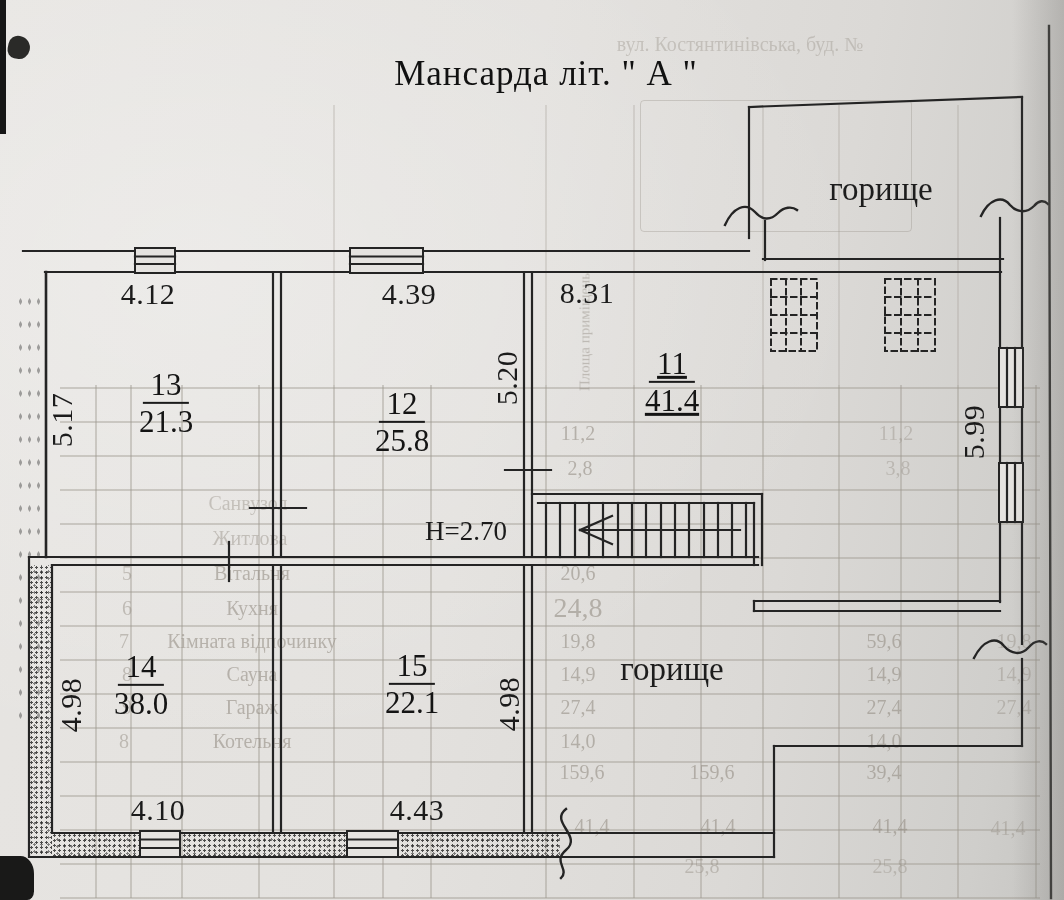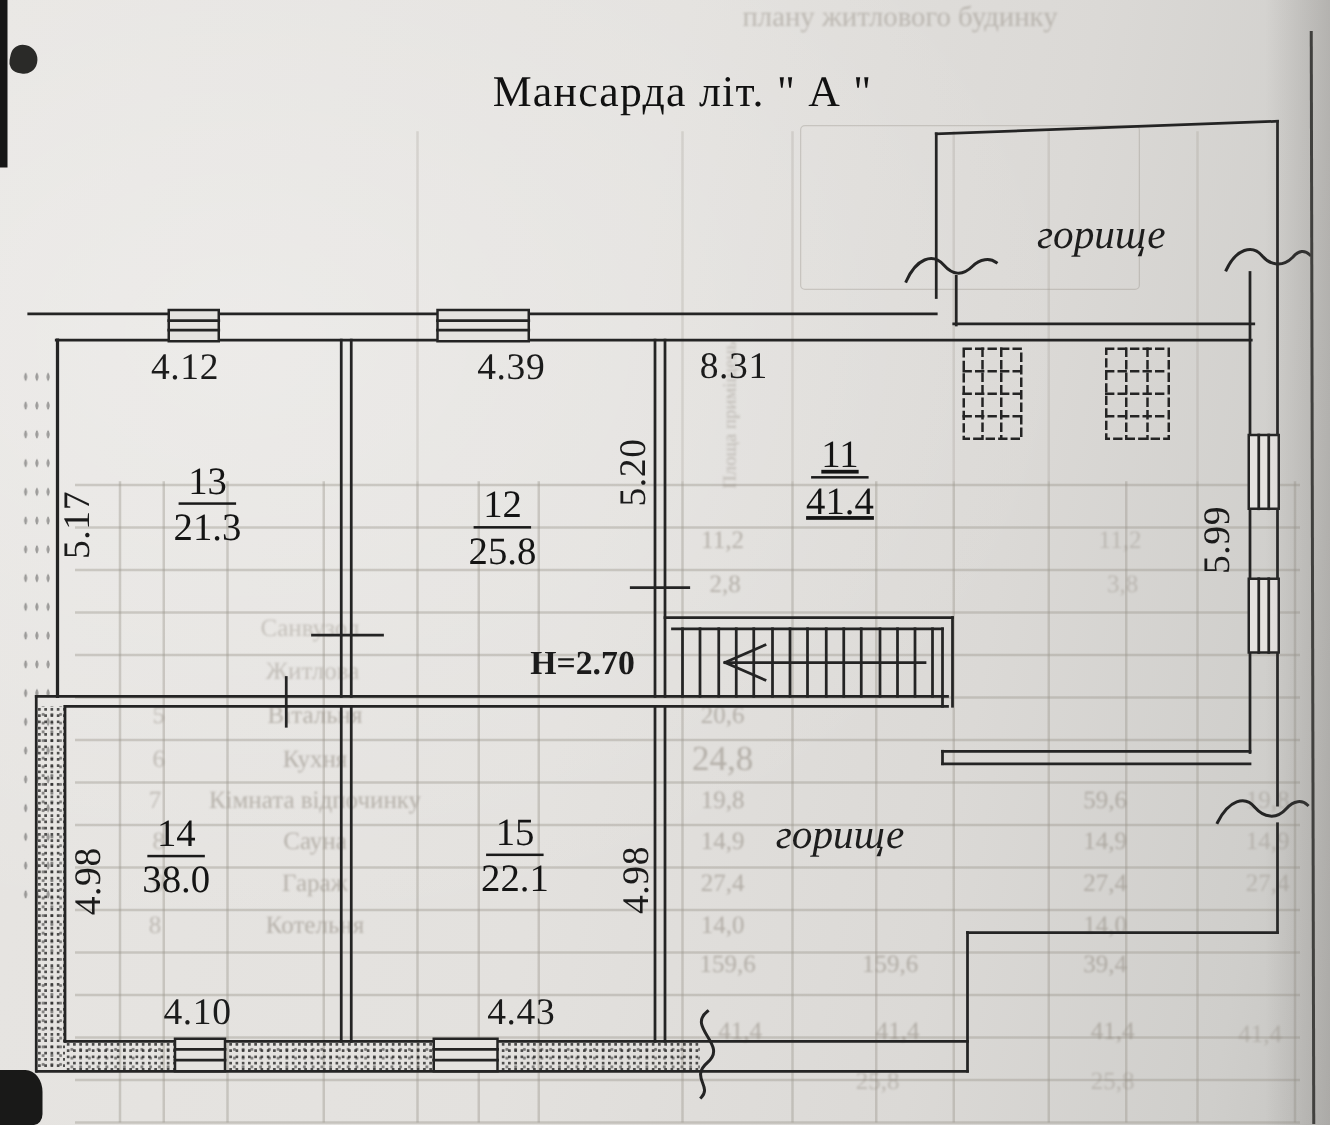--- a/index.html
+++ b/index.html
@@ -36,21 +36,21 @@
   
   #labels{position:absolute;inset:0;z-index:4;}
   .lbl{
     position:absolute;transform:translate(-50%,-50%);
     color:#1b1b1b;white-space:nowrap;
     font-family:"Liberation Serif","DejaVu Serif",serif;
   }
   .dim{font-size:30px;letter-spacing:.5px;}
   .rot{transform:translate(-50%,-50%) rotate(-90deg);}
   .title{font-size:35px;letter-spacing:1px;color:#111;}
-  .attic{font-size:33px;color:#1d1d1d;font-style:italic;}
+  .attic{font-size:33px;color:#1d1d1d;}
   .hnote{font-size:27px;}
   .room{position:absolute;transform:translate(-50%,-50%);text-align:center;color:#141414;}
   .room .num{font-size:31px;line-height:1;}
   .room .bar{height:2.2px;background:#1a1a1a;width:46px;margin:2px auto 1px;}
   .room .area{font-size:31px;line-height:1.1;}
   
   .art{position:absolute;z-index:5;}
   #edge-left{left:0;top:0;width:6px;height:134px;background:#161616;}
   #corner-mark{left:8px;top:36px;width:22px;height:23px;background:#2a2a28;border-radius:45% 55% 50% 40%;transform:rotate(12deg);}
   #blob-bl{left:0;top:856px;width:34px;height:44px;background:#191918;border-radius:0 40% 20% 0;}
@@ -96,21 +96,21 @@
       <div class="bl blh" style="top: 625px; left: 60px; width: 980px;"></div>
       <div class="bl blh" style="top: 659px; left: 60px; width: 980px;"></div>
       <div class="bl blh" style="top: 693px; left: 60px; width: 980px;"></div>
       <div class="bl blh" style="top: 727px; left: 60px; width: 980px;"></div>
       <div class="bl blh" style="top: 761px; left: 60px; width: 980px;"></div>
       <div class="bl blh" style="top: 795px; left: 60px; width: 980px;"></div>
       <div class="bl blh" style="top: 829px; left: 60px; width: 980px;"></div>
       <div class="bl blh" style="top: 863px; left: 60px; width: 980px;"></div>
       <div class="bl blh" style="top: 897px; left: 60px; width: 980px;"></div>
       <div class="blbox" style="left: 640px; top: 100px; width: 270px; height: 130px;"></div>
-      <span class="bltxt" style="left: 720px; top: 14px; font-size: 23px; opacity: 0.45;">плану житлового будинку</span>
+      <span class="bltxt" style="left: 740px; top: 44px; font-size: 20px; opacity: 0.35;">вул. Костянтинівська, буд. №</span>
       <span class="bltxt" style="left: 585px; top: 332px; font-size: 15px; opacity: 0.45; transform: translate(-50%, -50%) rotate(-90deg);">Площа приміщень</span>
       <span class="bltxt" style="left: 578px; top: 433px; font-size: 20px; opacity: 0.55;">11,2</span>
       <span class="bltxt" style="left: 896px; top: 433px; font-size: 20px; opacity: 0.38;">11,2</span>
       <span class="bltxt" style="left: 580px; top: 468px; font-size: 20px; opacity: 0.55;">2,8</span>
       <span class="bltxt" style="left: 898px; top: 468px; font-size: 20px; opacity: 0.38;">3,8</span>
       <span class="bltxt" style="left: 248px; top: 503px; font-size: 20px; opacity: 0.4;">Санвузол</span>
       <span class="bltxt" style="left: 250px; top: 538px; font-size: 20px; opacity: 0.42;">Житлова</span>
       <span class="bltxt" style="left: 127px; top: 573px; font-size: 20px; opacity: 0.45;">5</span>
       <span class="bltxt" style="left: 252px; top: 573px; font-size: 20px; opacity: 0.55;">Вітальня</span>
       <span class="bltxt" style="left: 578px; top: 573px; font-size: 20px; opacity: 0.55;">20,6</span>
@@ -288,21 +288,21 @@
       </g>
 
       <path d="M1049,26 C1051,220 1048,520 1051,898" stroke="#343432" stroke-width="2.4"></path>
     </g>
   </svg>
 
   <div id="labels">
     <div class="lbl title" style="left:546px;top:74px;">Мансарда літ. " А "</div>
     <div class="lbl attic" style="left:881px;top:189px;">горище</div>
     <div class="lbl attic" style="left:672px;top:669px;">горище</div>
-    <div class="lbl hnote" style="left:466px;top:531px;font-weight:bold;">H=2.70</div>
+    <div class="lbl hnote" style="left:466px;top:531px;">H=2.70</div>
 
   <div class="lbl dim" style="left: 148px; top: 294px;">4.12</div>
       <div class="lbl dim" style="left: 409px; top: 294px;">4.39</div>
       <div class="lbl dim" style="left: 587px; top: 293px;">8.31</div>
       <div class="lbl dim rot" style="left: 62px; top: 420px;">5.17</div>
       <div class="lbl dim rot" style="left: 507px; top: 378px;">5.20</div>
       <div class="lbl dim rot" style="left: 974px; top: 432px;">5.99</div>
       <div class="lbl dim rot" style="left: 71px; top: 705px;">4.98</div>
       <div class="lbl dim rot" style="left: 509px; top: 704px;">4.98</div>
       <div class="lbl dim" style="left: 158px; top: 810px;">4.10</div>

